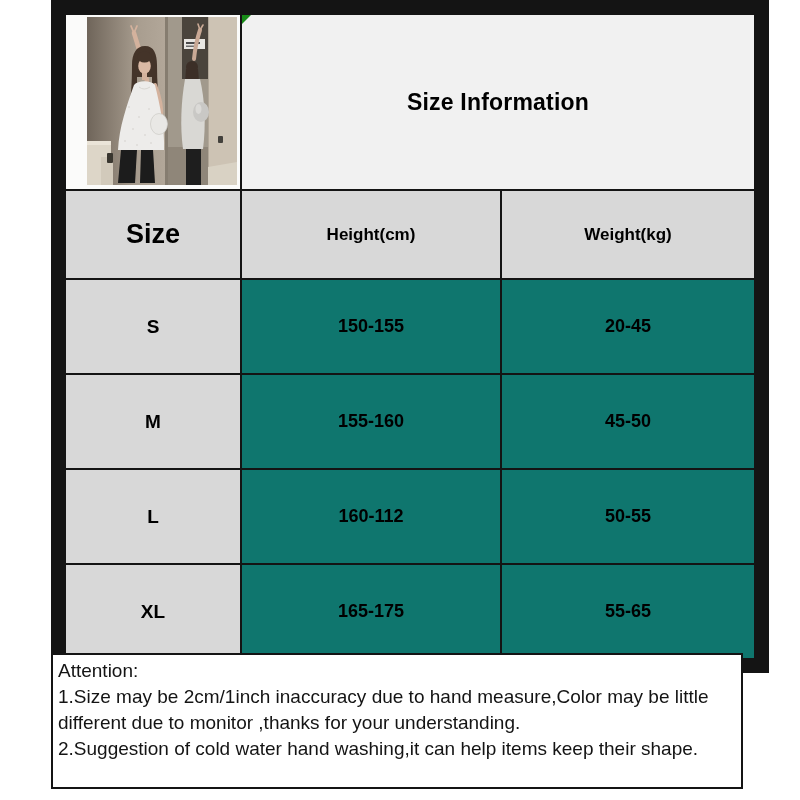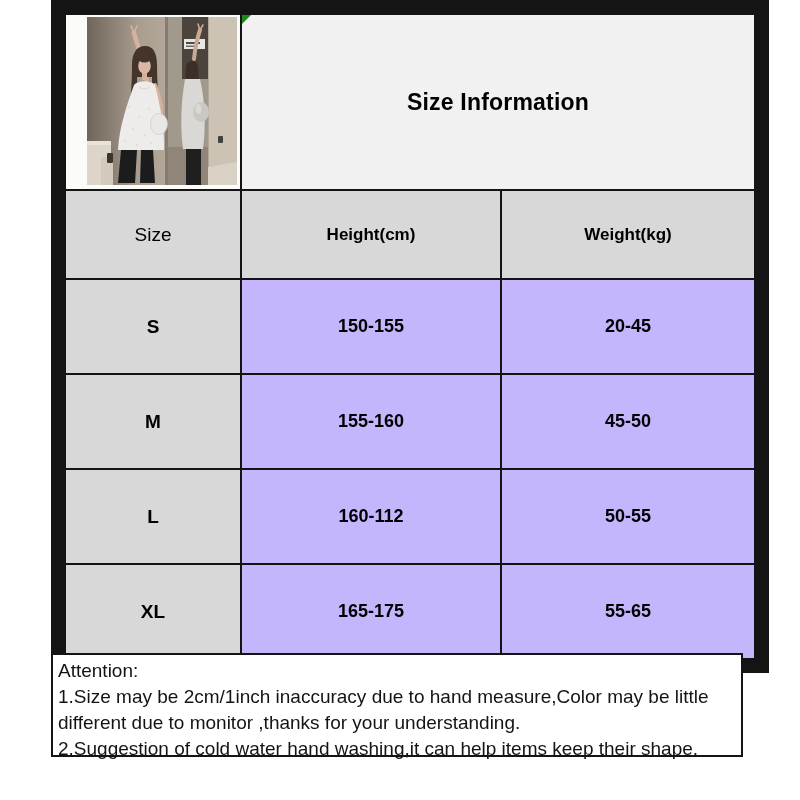--- a/index.html
+++ b/index.html
@@ -14,40 +14,40 @@
     grid-template-rows:174px 87px 93px 93px 93px 93px;
     gap:2px; padding:15px; background:#141414;
     box-sizing:content-box;
   }
   .trow { display:contents; }
   .cell {
     display:flex; align-items:center; justify-content:center;
     box-sizing:border-box; overflow:hidden;
   }
   .fill-dark  { background:#d8d8d8; }
-  .fill-light { background:#c4b5fd; }
+  .fill-light { background:#0f766e; }
 
   .photo-cell { background:#fbfbfa; justify-content:flex-end; align-items:flex-start; padding:2px 3px 2px 0; }
   .photo-cell svg { display:block; }
 
   .title-cell { grid-column:2 / 4; background:#f1f1f1; position:relative; }
   .green-flag {
     position:absolute; top:0; left:0; width:0; height:0;
     border-top:9px solid #178a17; border-right:9px solid transparent;
   }
   .title-text { font-size:23px; font-weight:bold; letter-spacing:0.2px; }
 
-  .size-head { font-size:19px; font-weight:normal;text-align:right; }
+  .size-head { font-size:27px; font-weight:bold;text-align:right; }
   .col-head  { font-size:17px; font-weight:bold; }
   .size-val  { font-size:19px; font-weight:bold; }
   .data-val  { font-size:18px; font-weight:bold; }
 
   
   .attention-box {
-    position:absolute; left:51px; top:653px; width:692px; height:104px;
+    position:absolute; left:51px; top:653px; width:692px; height:136px;
     box-sizing:border-box; background:#ffffff; border:2px solid #141414;
     padding:3px 4px 0 5px; font-size:19px; line-height:26px; color:#141414;
   }
   .attention-box div { white-space:nowrap; }
 </style>
 </head>
 <body>
 
 <div class="canvas">
 

